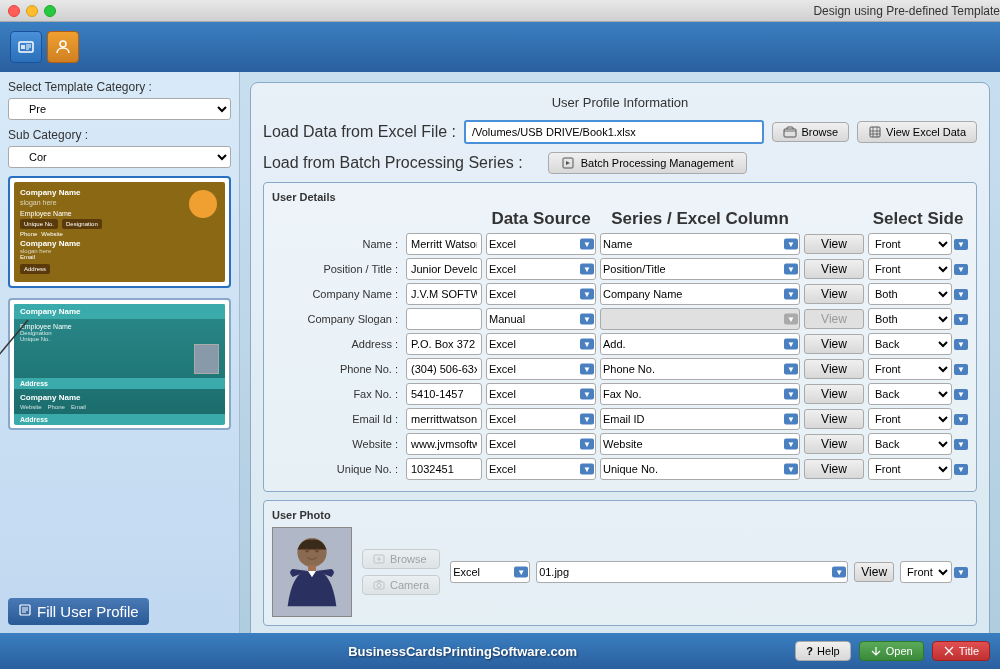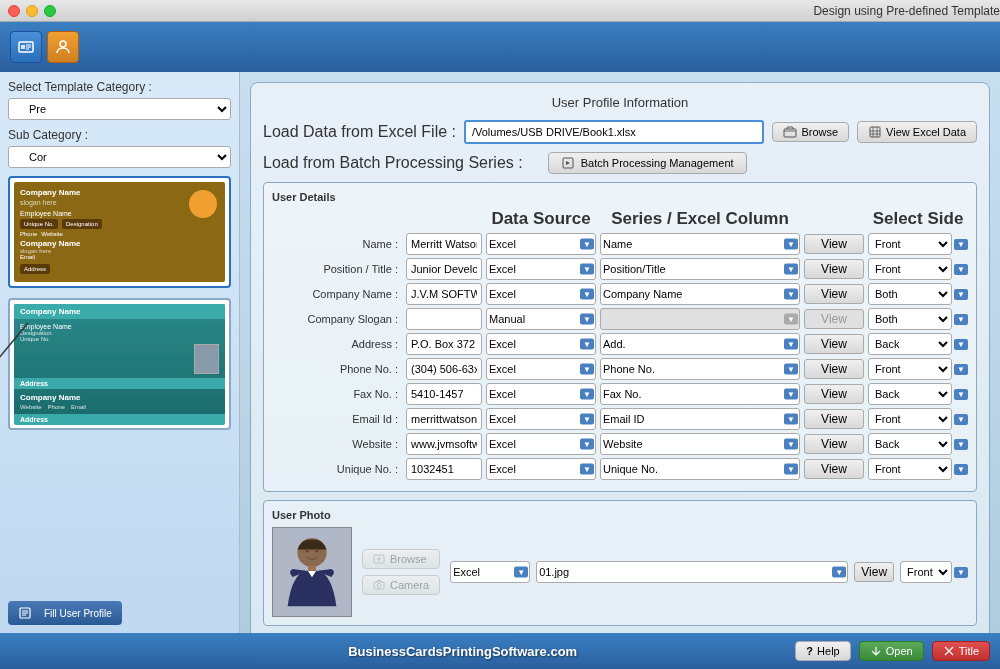--- a/index.html
+++ b/index.html
@@ -152,25 +152,25 @@
       position: absolute;
       right: 8px;
       top: 8px;
     }
     .fill-profile-btn {
       background: linear-gradient(to bottom, #4a7ab5, #2a5a95);
       color: white;
       border: none;
       border-radius: 4px;
       padding: 5px 10px;
-      font-size: 10px;
+      font-size: 15px;
       cursor: pointer;
       display: flex;
-      align-items: center;
-      gap: 12px;
+      align-items: flex-start;
+      gap: 5px;
     }
 
     
     .main-panel {
       flex: 1;
       background: linear-gradient(to bottom, #c8dff0, #b0ccdf);
       padding: 10px;
       overflow: auto;
     }
 

